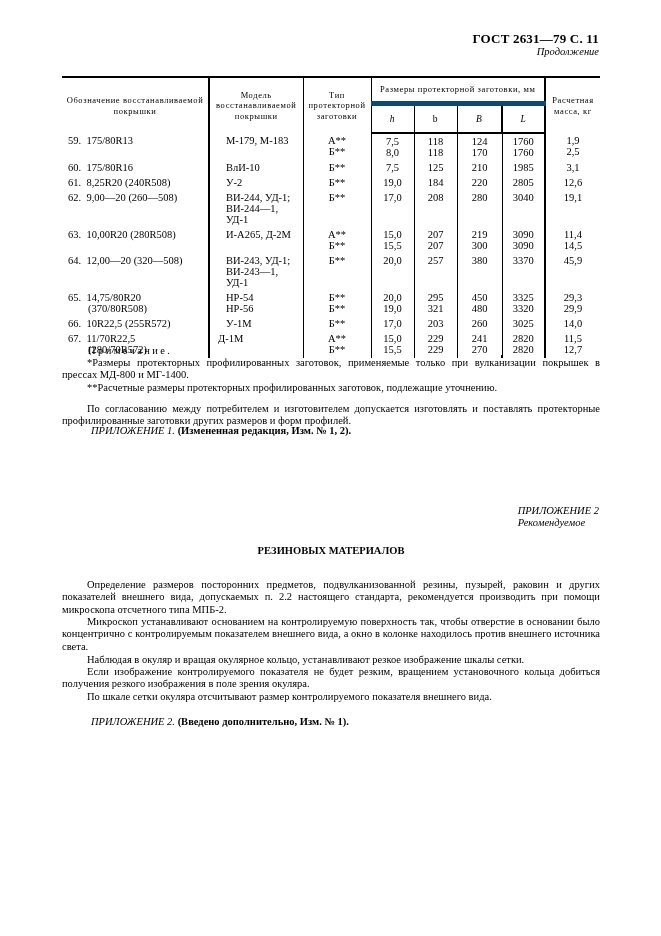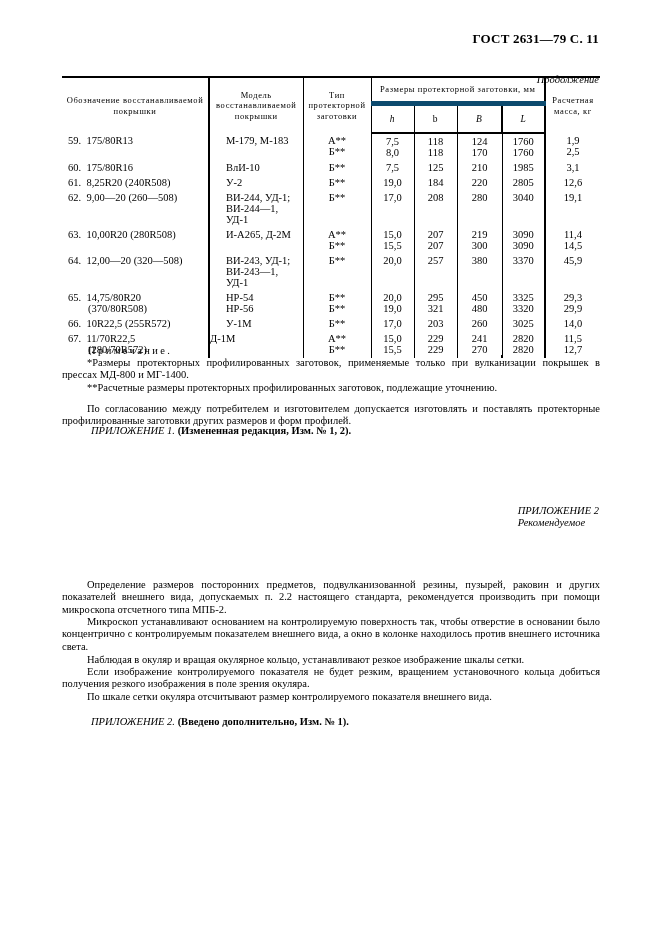--- a/index.html
+++ b/index.html
@@ -1,20 +1,20 @@
 <!DOCTYPE html>
 <html><head>
 <meta charset="utf-8">
 <style>
   html, body { margin: 0; padding: 0; background: #ffffff; }
   body { width: 661px; height: 936px; position: relative; overflow: hidden;
          font-family: "Liberation Serif", "DejaVu Serif", serif; color: #000; }
   .abs { position: absolute; }
   .page-header { top: 31px; right: 62px; font-weight: bold; font-size: 13px; letter-spacing: 0.2px; }
-  .continued { top: 74px; right: 62px; font-style: italic; font-size: 10.5px; }
+  .continued { top: 46px; right: 62px; font-style: italic; font-size: 10.5px; }
 
   table.main { position: absolute; left: 62px; top: 76px; width: 538px; border-collapse: collapse;
                font-size: 10.5px; line-height: 11px; table-layout: fixed; }
   table.main col.c1 { width: 147px; } table.main col.c2 { width: 94px; } table.main col.c3 { width: 68px; }
   table.main col.c4 { width: 43px; } table.main col.c5 { width: 43px; } table.main col.c6 { width: 45px; }
   table.main col.c7 { width: 43px; } table.main col.c8 { width: 55px; }
   table.main thead th { font-weight: normal; font-size: 8.5px; letter-spacing: 0.6px; line-height: 10.5px;
                         padding: 2px 2px; vertical-align: middle; text-align: center; }
   table.main thead tr.h1 th { border-top: 2px solid #000; }
   table.main thead tr.h2 th { border-bottom: 2px solid #000; }
@@ -308,21 +308,21 @@
         </td>
         <td class="vlb num">
           <span class="line">14,0</span>
         </td>
       </tr>
       <tr class="grp">
         <td class="des">
           <span class="line"><span>67.</span>&nbsp;&nbsp;<span>11/70R22,5</span></span>
           <span class="line indent">(280/70R572)</span>
         </td>
-        <td class="vlb" style="padding-left:0">
+        <td class="vlb" style="padding-left:8px">
           <span class="line">Д-1М</span>
         </td>
         <td class="vl type">
           <span class="line">А**</span>
           <span class="line">Б**</span>
         </td>
         <td class="vl num">
           <span class="line">15,0</span>
           <span class="line">15,5</span>
         </td>
@@ -365,20 +365,21 @@
   <span class="it">ПРИЛОЖЕНИЕ 1.</span>
   <span class="bd">(Измененная редакция, Изм. № 1, 2).</span>
 </div>
 
 <div class="abs appx2-label">
   <div>ПРИЛОЖЕНИЕ 2</div>
   <div>Рекомендуемое</div>
 </div>
 
 <div class="abs heading">
+  <div>РЕЗИНОВЫХ МАТЕРИАЛОВ</div>
 </div>
 
 <div class="abs p body-p bp1">Определение размеров посторонних предметов, подвулканизованной резины, пузырей, раковин и других показателей внешнего вида, допускаемых п. 2.2 настоящего стандарта, рекомендуется производить при помощи микроскопа отсчетного типа МПБ-2.</div>
 <div class="abs p body-p bp2">Микроскоп устанавливают основанием на контролируемую поверхность так, чтобы отверстие в основании было концентрично с контролируемым показателем внешнего вида, а окно в колонке находилось против внешнего источника света.</div>
 <div class="abs p body-p bp3">Наблюдая в окуляр и вращая окулярное кольцо, устанавливают резкое изображение шкалы сетки.</div>
 <div class="abs p body-p bp4">Если изображение контролируемого показателя не будет резким, вращением установочного кольца добиться получения резкого изображения в поле зрения окуляра.</div>
 <div class="abs p body-p bp5">По шкале сетки окуляра отсчитывают размер контролируемого показателя внешнего вида.</div>
 
 <div class="abs appx2-rev">
   <span class="it">ПРИЛОЖЕНИЕ 2.</span>

